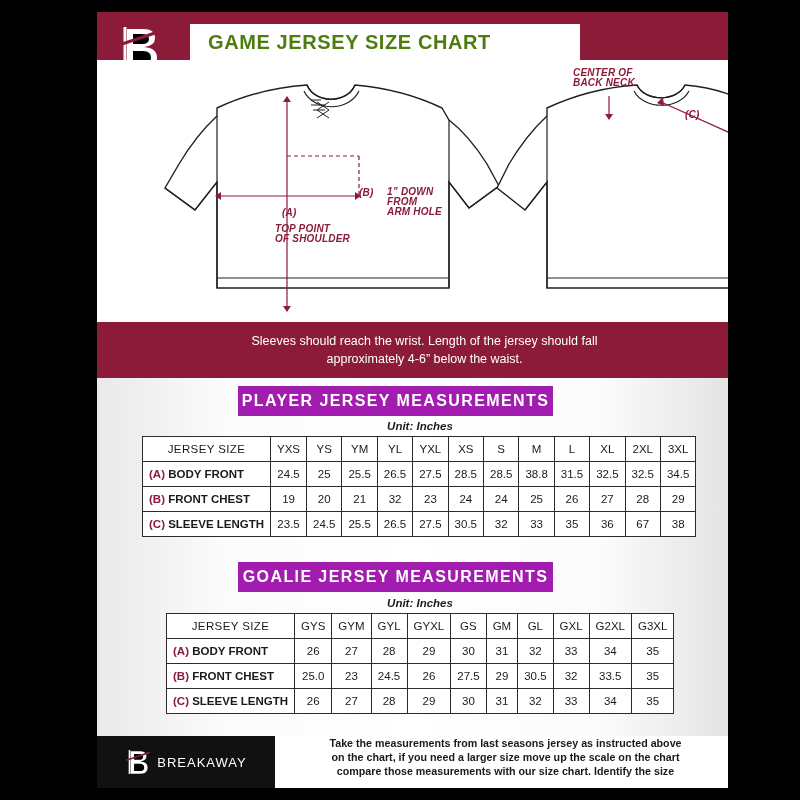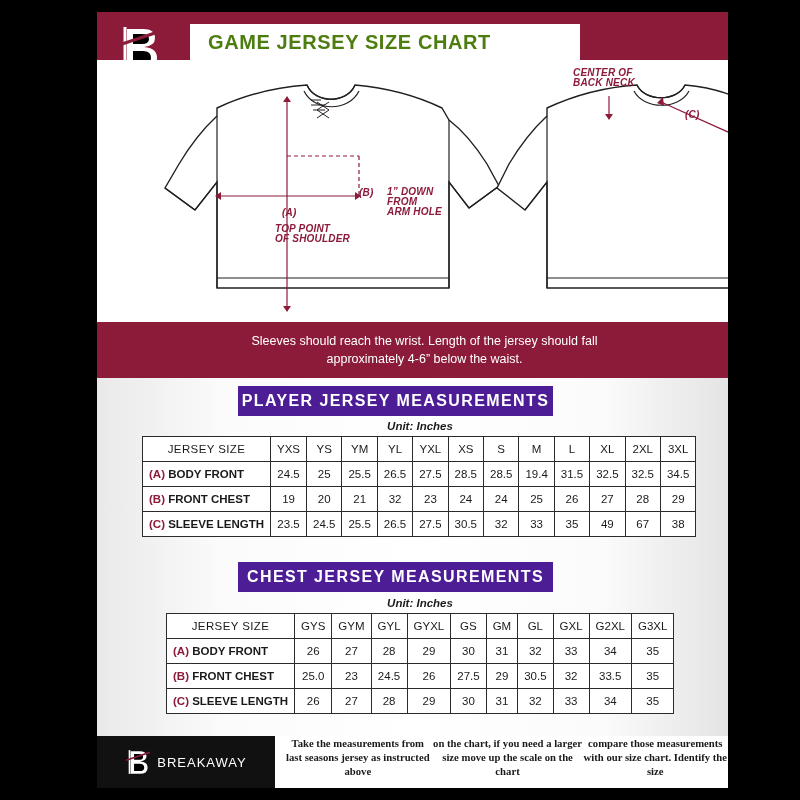--- a/index.html
+++ b/index.html
@@ -61,21 +61,21 @@
     display: flex; flex-direction: column;
     align-items: center; justify-content: center;
     text-align: center;
   }
   .note-band div {
     color: #fff; font-size: 12.5px; line-height: 18px; margin-left: 24px;
   }
 
   
   .section-bar {
-    position: absolute; height: 30px; background: #4c1d95;
+    position: absolute; height: 30px; background: #a21caf;
     display: flex; align-items: center; justify-content: center;
   }
   .section-bar span {
     color: #fff; font-size: 16px; font-weight: bold; letter-spacing: 1.4px;
   }
   #player-bar { left: 238px; top: 386px; width: 315px; }
   #goalie-bar { left: 238px; top: 562px; width: 315px; }
 
   .unit-label {
     position: absolute; width: 800px; text-align: center;
@@ -125,21 +125,21 @@
     position: absolute; left: 0; top: 0; width: 178px; height: 52px;
     background: #111;
     display: flex; align-items: center; justify-content: center; gap: 6px;
   }
   .footer-logo .bmark svg { display: block; }
   .footer-logo .bname {
     color: #fff; font-size: 13px; letter-spacing: 1px; font-weight: 500;
   }
   .footer-text {
     position: absolute; left: 186px; top: 0; width: 445px; height: 52px;
-    display: flex; flex-direction: row; justify-content: flex-start; font-family: Liberation Serif, serif;
+    display: flex; flex-direction: column; justify-content: flex-start;
   }
   .footer-text div {
     font-size: 10.7px; line-height: 14px; color: #1a1a1a; font-weight: bold;
     text-align: center;
   }
 
   
   .callout {
     position: absolute;
     color: #8c1b39; font-size: 10px; font-weight: bold; font-style: italic;
@@ -305,21 +305,21 @@
     <tbody>
         <tr>
           <td class="rowhead"><span class="tag">(A) </span>BODY FRONT</td>
           <td>24.5</td>
           <td>25</td>
           <td>25.5</td>
           <td>26.5</td>
           <td>27.5</td>
           <td>28.5</td>
           <td>28.5</td>
-          <td>19.4</td>
+          <td>38.8</td>
           <td>31.5</td>
           <td>32.5</td>
           <td>32.5</td>
           <td>34.5</td>
         </tr>
         <tr>
           <td class="rowhead"><span class="tag">(B) </span>FRONT CHEST</td>
           <td>19</td>
           <td>20</td>
           <td>21</td>
@@ -337,29 +337,29 @@
           <td class="rowhead"><span class="tag">(C) </span>SLEEVE LENGTH</td>
           <td>23.5</td>
           <td>24.5</td>
           <td>25.5</td>
           <td>26.5</td>
           <td>27.5</td>
           <td>30.5</td>
           <td>32</td>
           <td>33</td>
           <td>35</td>
-          <td>49</td>
+          <td>36</td>
           <td>67</td>
           <td>38</td>
         </tr>
       </tbody>
   </table>
 
   <div class="section-bar" id="goalie-bar">
-    <span>CHEST JERSEY MEASUREMENTS</span>
+    <span>GOALIE JERSEY MEASUREMENTS</span>
   </div>
   <div class="unit-label" id="unit-goalie">Unit: Inches</div>
 
   <table class="size-table" id="goalie-table">
     <thead>
         <tr>
           <th class="corner">JERSEY SIZE</th>
           <th class="">GYS</th>
           <th class="">GYM</th>
           <th class="">GYL</th>

